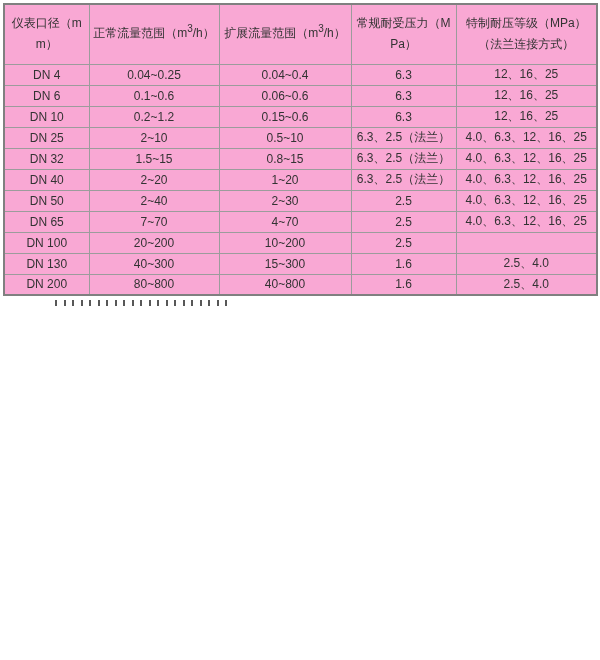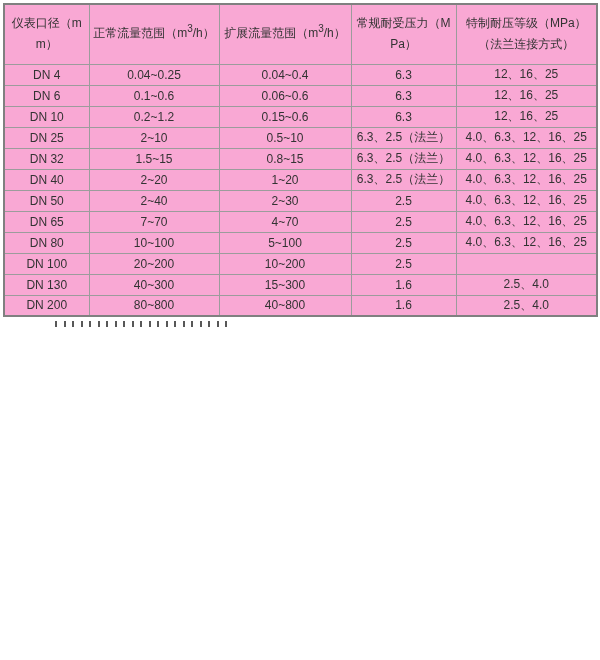--- a/index.html
+++ b/index.html
@@ -129,27 +129,20 @@
         <td>4.0、6.3、12、16、25</td>
       </tr>
       <tr>
         <td>DN 65</td>
         <td>7~70</td>
         <td>4~70</td>
         <td>2.5</td>
         <td>4.0、6.3、12、16、25</td>
       </tr>
       <tr>
-        <td>DN 80</td>
-        <td>10~100</td>
-        <td>5~100</td>
-        <td>2.5</td>
-        <td>4.0、6.3、12、16、25</td>
-      </tr>
-      <tr>
         <td>DN 100</td>
         <td>20~200</td>
         <td>10~200</td>
         <td>2.5</td>
         <td></td>
       </tr>
       <tr>
         <td>DN 130</td>
         <td>40~300</td>
         <td>15~300</td>

